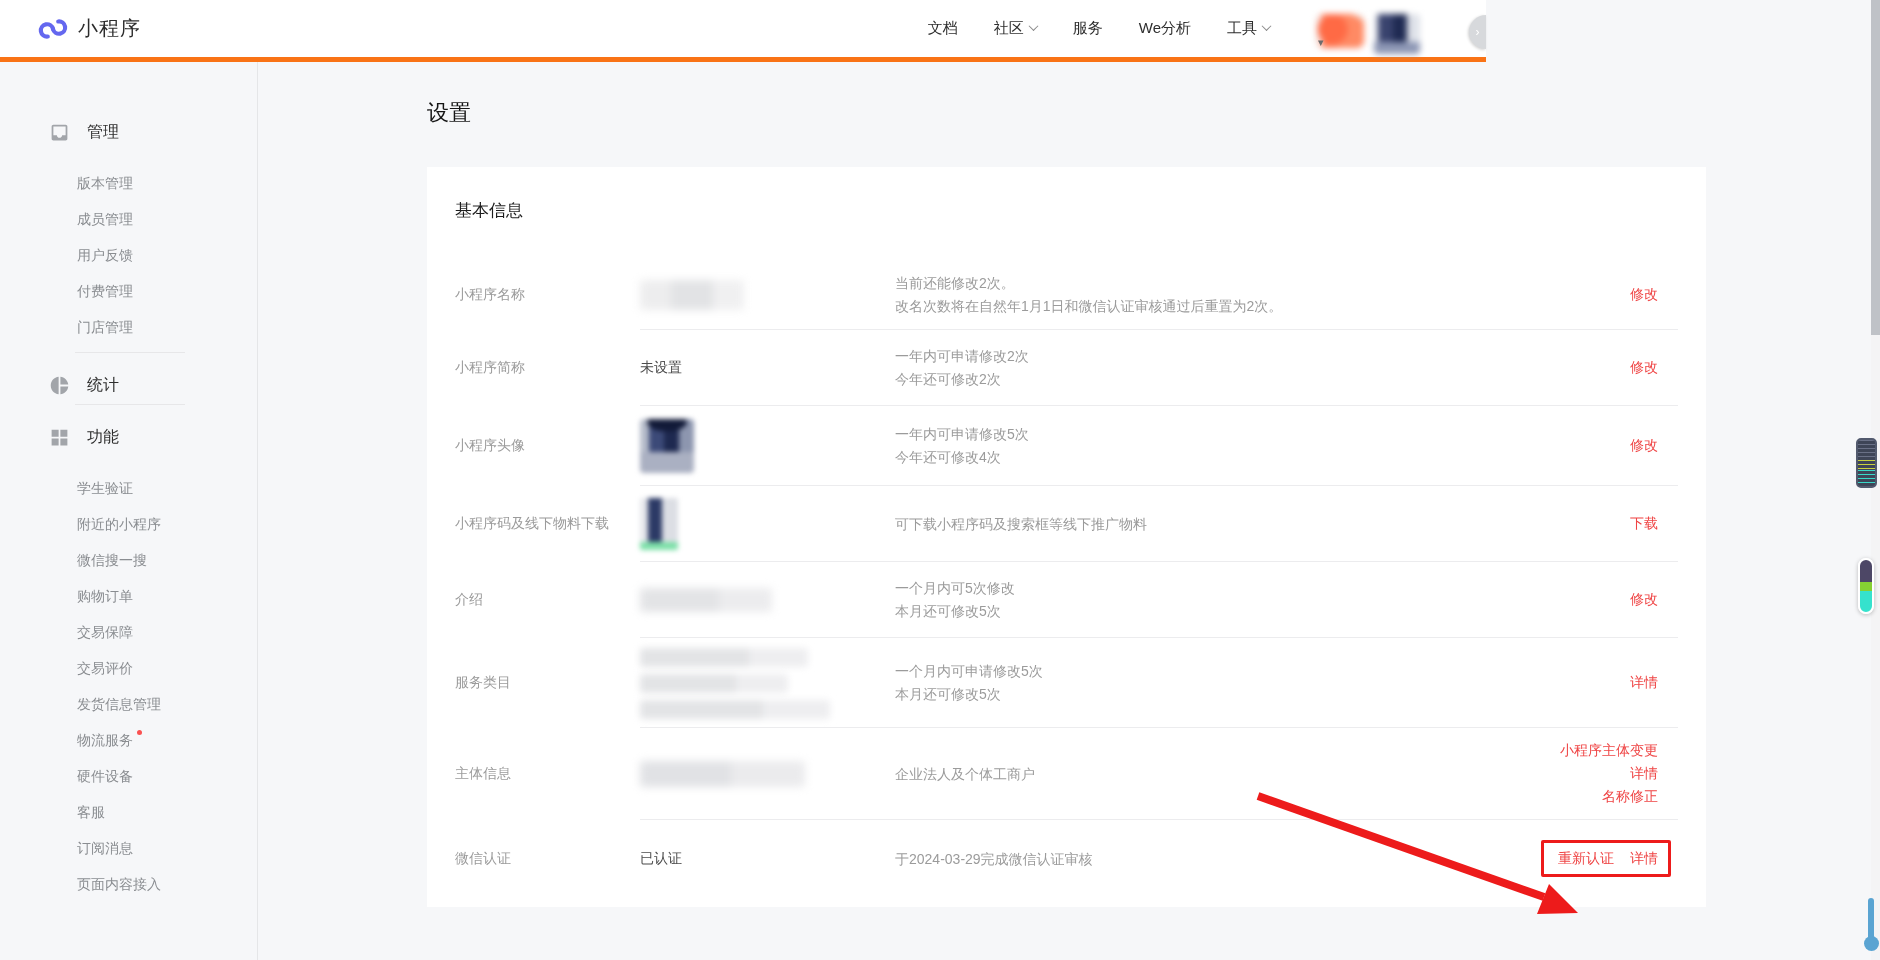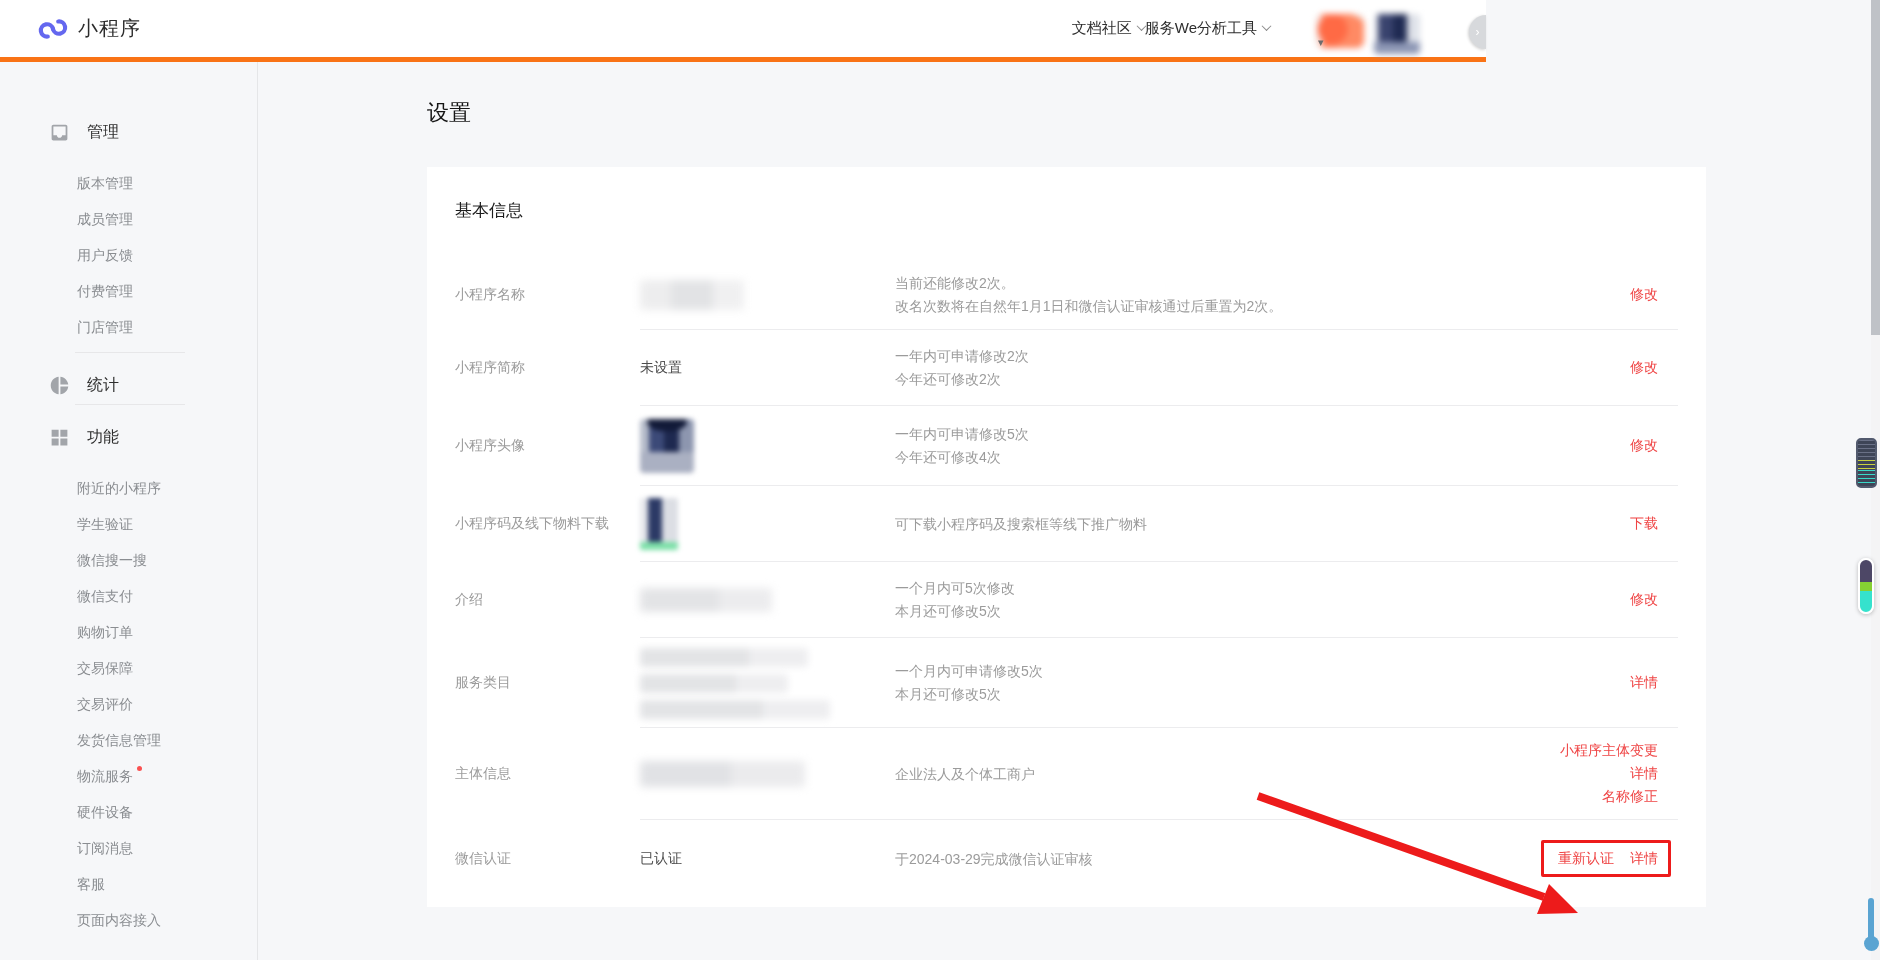--- a/index.html
+++ b/index.html
@@ -5,21 +5,21 @@
   * { margin:0; padding:0; box-sizing:border-box; }
   html,body { width:1880px; height:960px; overflow:hidden;
     font-family:"Liberation Sans","DejaVu Sans",sans-serif; background:#f6f7f9; color:#333; }
 
   
   .header{position:absolute;left:0;top:0;width:1486px;height:62px;background:#fff;
     border-bottom:5px solid #f97316;display:flex;align-items:center;z-index:10;}
   .logo-wrap{display:flex;align-items:center;margin-left:38px;}
   .logo-svg{width:30px;height:30px;}
   .logo-text{font-size:20px;color:#2c2c2c;margin-left:10px;letter-spacing:1px;}
-  .topnav{display:flex;align-items:center;margin-left:auto;}
+  .topnav{display:flex;align-items:center;gap:36px;margin-left:auto;}
   .topnav .nav-item{font-size:15px;color:#2e2e2e;cursor:pointer;display:flex;align-items:center;white-space:nowrap;}
   .caret{display:inline-block;width:7px;height:7px;border-right:1.5px solid #8a8a8a;
     border-bottom:1.5px solid #8a8a8a;transform:rotate(45deg) translate(-1px,-1px);margin-left:6px;margin-bottom:3px;}
   .avatars{display:flex;align-items:flex-start;margin-left:46px;margin-right:66px;position:relative;height:46px;}
   .avatar-orange{width:48px;height:34px;margin-top:8px;border-radius:6px;
     background:
       radial-gradient(circle at 35% 45%, #ff6a45 0 40%, transparent 42%),
       radial-gradient(circle at 70% 55%, #ff8a64 0 45%, transparent 47%),
       linear-gradient(90deg,#f4ded8 0 12%, #ff7c55 12% 78%, #f3e4de 78% 100%);
     filter:blur(3px);}
@@ -175,32 +175,31 @@
     </div>
     <div class="side-divider"></div>
     <div class="group">
       <div class="group-title">
         <svg class="gicon" viewBox="0 0 24 24">
           <path d="M3 3h8v8H3V3zm10 0h8v8h-8V3zM3 13h8v8H3v-8zm10 0h8v8h-8v-8z"></path>
         </svg>
         <span class="gtxt">功能</span>
       </div>
       <div class="group-list">
+        <div class="side-item"><span>学生验证</span></div>
         <div class="side-item"><span>附近的小程序</span></div>
-        <div class="side-item"><span>学生验证</span></div>
         <div class="side-item"><span>微信搜一搜</span></div>
-        <div class="side-item"><span>微信支付</span></div>
         <div class="side-item"><span>购物订单</span></div>
         <div class="side-item"><span>交易保障</span></div>
         <div class="side-item"><span>交易评价</span></div>
         <div class="side-item"><span>发货信息管理</span></div>
         <div class="side-item"><span>物流服务</span><i class="red-dot"></i></div>
         <div class="side-item"><span>硬件设备</span></div>
+        <div class="side-item"><span>客服</span></div>
         <div class="side-item"><span>订阅消息</span></div>
-        <div class="side-item"><span>客服</span></div>
         <div class="side-item"><span>页面内容接入</span></div>
       </div>
     </div>
   </div>
 
 <div class="main">
   <div class="page-title">设置</div>
   <div class="card">
     <div class="card-heading">基本信息</div>
     <div class="rows" id="rows">

